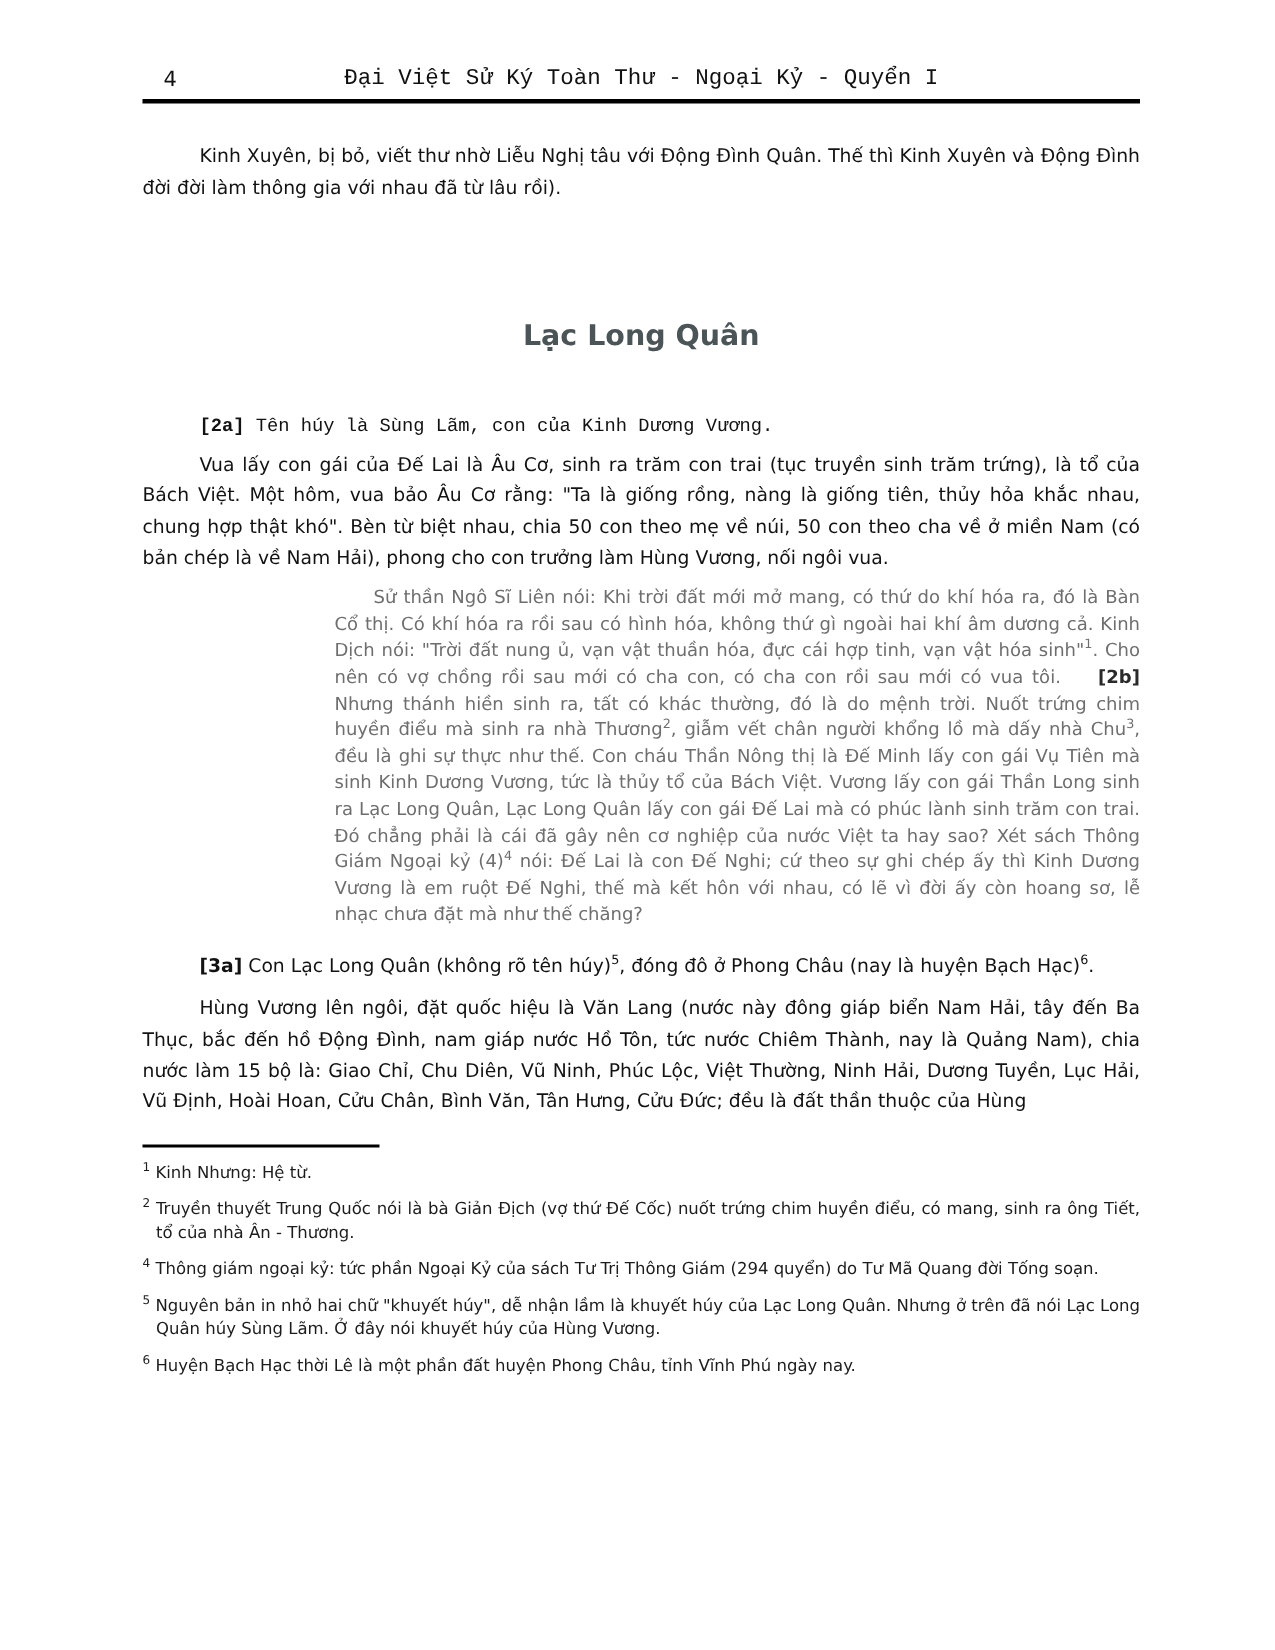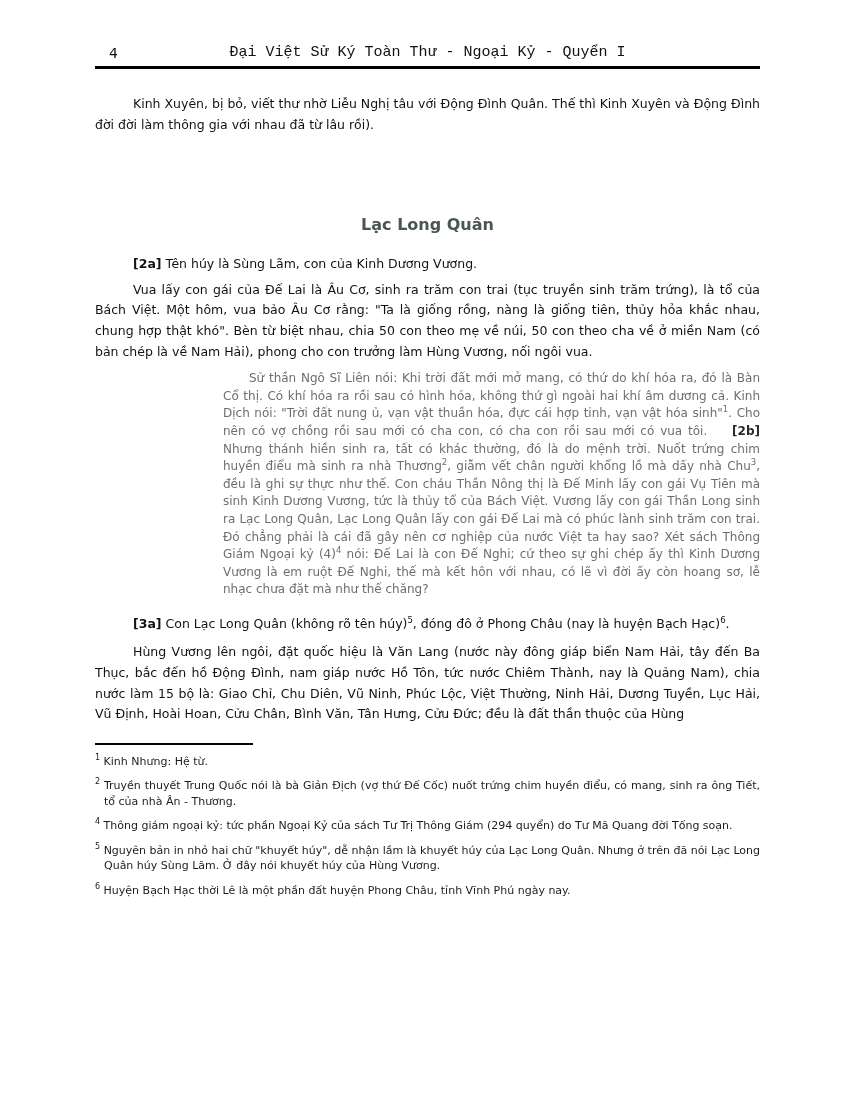--- a/index.html
+++ b/index.html
@@ -25,29 +25,29 @@
   .header-rule { border-bottom: 3px solid #000; margin-top: 5px; }
 
   p.body {
     font-size: 12.5px;
     line-height: 20.6px;
     text-align: justify;
     color: #121212;
     text-indent: 38px;
   }
   .p-intro { text-indent: 0; margin-top: 25px; }
-  .p-2a { margin-top: 18px; }
+  .p-2a { margin-top: 38px; font-family: Liberation Mono, monospace; }
   .p-vua { margin-top: 5px; }
   .p-3a { margin-top: 15px; }
   .p-hv  { margin-top: 8px; }
 
   .marker { font-weight: bold; color: #121212; }
 
   h1.sec {
-    font-size: 16px;
+    font-size: 19px;
     font-weight: bold;
     color: #4b5558;
     text-align: center;
     line-height: 23px;
   }
   .sec-1 { margin-top: 78px; }
   .sec-2 { margin-top: 32px; }
 
   .quote {
     margin-top: 8px;

